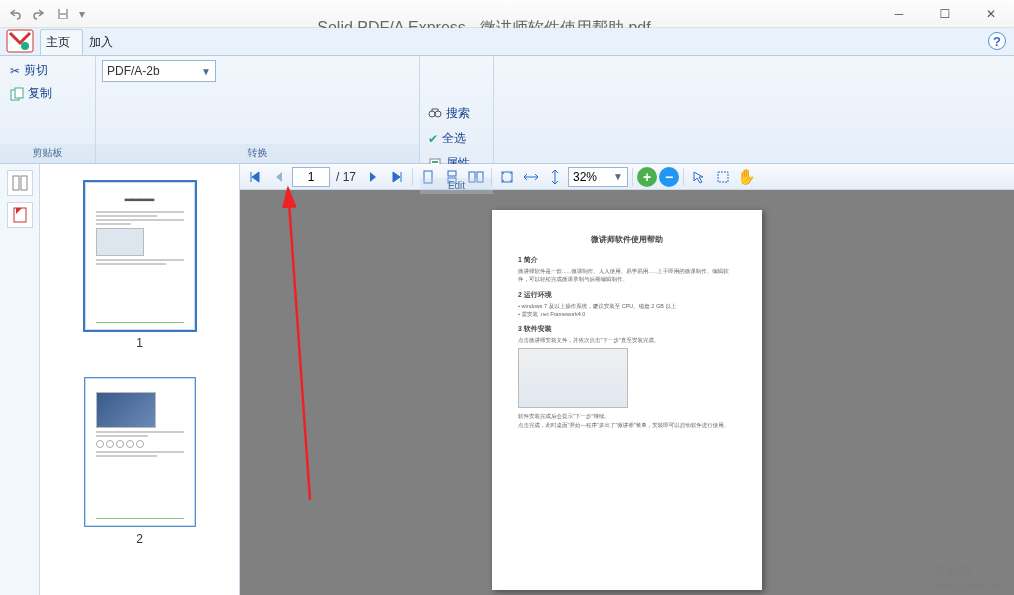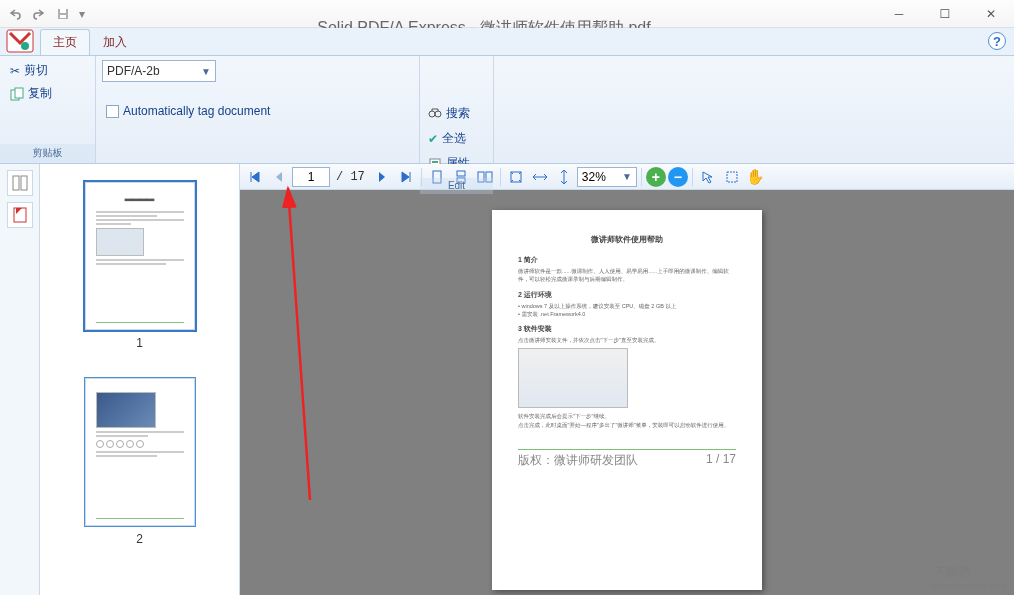--- a/index.html
+++ b/index.html
@@ -9,21 +9,21 @@
 .titlebar { height: 28px; background: linear-gradient(#fdfdfd,#f5f5f5); display: flex; align-items: center; border-bottom: 1px solid #e0e0e0; }
 .qat { display: flex; align-items: center; gap: 2px; padding: 0 4px; }
 .qat-btn { width: 22px; height: 22px; display: flex; align-items: center; justify-content: center; color: #888; border-radius: 2px; }
 .title-text { flex: 1; text-align: center; color: #666; font-size: 16px; margin-top: 29px; }
 .win-controls { display: flex; }
 .win-btn { width: 46px; height: 28px; display: flex; align-items: center; justify-content: center; color: #555; }
 
 
 .appbar { height: 28px; background: #e9f2fb; display: flex; align-items: flex-end; border-bottom: 1px solid #b6cde5; position: relative; }
 .app-logo { width: 40px; height: 28px; display: flex; align-items: center; justify-content: center; }
-.tab { padding: 4px 12px 4px 12px; color: #7f1d1d; cursor: pointer; border: 1px solid transparent; border-bottom: none; border-radius: 3px 3px 0 0; }
+.tab { padding: 4px 12px 4px 5px; color: #0f172a; cursor: pointer; border: 1px solid transparent; border-bottom: none; border-radius: 3px 3px 0 0; }
 .tab.active { background: #f2f7fc; border-color: #b6cde5; }
 .help-icon { position: absolute; right: 8px; top: 4px; color: #2a6fc9; font-weight: bold; width: 18px; height: 18px; border: 1px solid #4d90d6; border-radius: 50%; display:flex; align-items:center; justify-content:center; background:#fff; font-size:13px;}
 
 
 .ribbon { height: 108px; background: linear-gradient(#f2f7fc,#e6eef8); border-bottom: 1px solid #b6cde5; display: flex; }
 .group { border-right: 1px solid #c9d9ea; display: flex; flex-direction: column; }
 .group-body { flex: 1; display: flex; align-items: flex-start; padding: 4px 6px; gap: 4px; }
 .group-label { text-align: center; color: #4a6b99; font-size: 10px; padding: 2px 0 3px; background: rgba(200,220,240,.3); position: relative; }
 .big-btn { display:flex; flex-direction:column; align-items:center; justify-content:center; gap:2px; padding: 4px 6px; color:#15428b; min-width:40px; text-align:center; height:80px;}
 .sm-row { display:flex; align-items:center; gap:4px; padding:2px 4px; color:#15428b; }
@@ -42,21 +42,21 @@
 .thumb-panel { width: 200px; background:#fff; border-right:1px solid #c9d9ea; overflow-y:auto; padding:18px 0; display:flex; flex-direction:column; align-items:center; gap:28px;}
 .thumb-wrap { display:flex; flex-direction:column; align-items:center; gap:6px;}
 .thumb { width: 110px; height: 148px; background:#fff; border:1px solid #c9d9ea; box-shadow:0 0 0 1px #4d90d6; padding:10px 10px; font-size:4px; color:#555; position:relative;}
 .thumb.sel { box-shadow:0 0 0 2px #3b78c4; }
 .thumb-num { color:#333; }
 .viewer { flex:1; display:flex; flex-direction:column; background:#808080; }
 .view-toolbar { height:26px; background:linear-gradient(#f9fbfd,#e6eef8); border-bottom:1px solid #c9d9ea; display:flex; align-items:center; gap:2px; padding:0 4px;}
 .tb-btn { width:22px; height:22px; display:flex; align-items:center; justify-content:center; color:#2a6fc9; border-radius:2px;}
 .tb-sep { width:1px; height:18px; background:#c9d9ea; margin:0 2px; }
 .page-input { width:38px; height:20px; border:1px solid #9ab5d3; text-align:center; background:#fff; font-size:12px;}
-.page-total { color:#333; padding:0 4px;font-family:Liberation Mono, monospace;}
+.page-total { color:#333; padding:0 4px;}
 .zoom-combo { width:60px; height:20px; border:1px solid #9ab5d3; background:#fff; display:flex; align-items:center; padding:0 4px; justify-content:space-between; font-size:12px;}
 .circle-btn { width:20px; height:20px; border-radius:50%; display:flex; align-items:center; justify-content:center; color:#fff; font-weight:bold; font-size:14px;}
 .zoom-in { background:#4caf50; }
 .zoom-out { background:#2196f3; }
 .canvas { flex:1; overflow:auto; display:flex; justify-content:center; padding:20px 0; position:relative;}
 .page { width: 270px; height: 380px; background:#fff; box-shadow: 2px 2px 6px rgba(0,0,0,.4); padding: 24px 26px; font-size:6px; color:#444;}
 .page h3 { text-align:center; font-size:8px; margin-bottom:10px; font-weight:bold;}
 .sec { margin:6px 0; }
 .sec-t { font-weight:bold; font-size:7px; margin-bottom:2px;}
 .para { line-height:1.5; color:#666; font-size:5.5px;}
@@ -147,27 +147,24 @@
     <div class="group-label">剪贴板</div>
   </div>
 
   <div class="group" style="width:324px;">
     <div class="group-body">
       <div class="sm-stack" style="gap:20px;">
         <div class="combo">
             <span>PDF/A-2b</span>
             <span class="combo-arrow">▼</span>
           </div>
-        <label class="sm-row">
-            <span class="chk"></span>
-            <span>Automatically tag document</span>
-          </label>
       </div>
       <div style="flex:1"></div>
     </div>
+    <div class="group-label">转换</div>
   </div>
 
   <div class="group" style="width:74px;">
     <div class="group-body" style="padding:4px 4px;margin-top:43px;">
       <div class="sm-stack" style="gap:4px;">
         <div class="sm-row">
             <span class="ico">
               <svg width="14" height="14">
                 <circle cx="4" cy="7" r="3" fill="none" stroke="#555"></circle>
                 <circle cx="10" cy="7" r="3" fill="none" stroke="#555"></circle>
@@ -342,24 +339,20 @@
             <div class="para">• windows 7 及以上操作系统，建议安装至 CPU、磁盘 2 GB 以上</div>
             <div class="para">• 需安装 .net Framework4.0</div>
           </div>
         <div class="sec">
             <div class="sec-t">3  软件安装</div>
             <div class="para">点击微讲师安装文件，并依次点击"下一步"直至安装完成。</div>
             <div class="mini-img"></div>
             <div class="para">软件安装完成后会提示"下一步"继续。</div>
             <div class="para">点击完成，此时桌面"开始—程序"多出了"微讲师"菜单，安装即可以启动软件进行使用。</div>
           </div>
-        <div class="page-foot">
-            <span>版权：微讲师研发团队</span>
-            <span>1 / 17</span>
-          </div>
       </div>
     </div>
   </div>
 </div>
 
 <svg class="arrow-svg" width="80" height="330">
   <defs>
       <marker id="ah" markerWidth="10" markerHeight="10" refX="8" refY="3" orient="auto">
         <path d="M0 0 L9 3 L0 6 Z" fill="#e22"></path>
       </marker>

